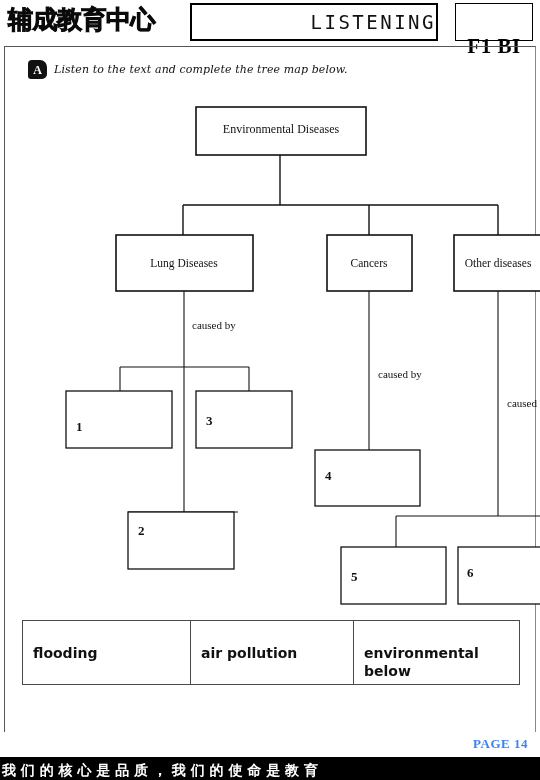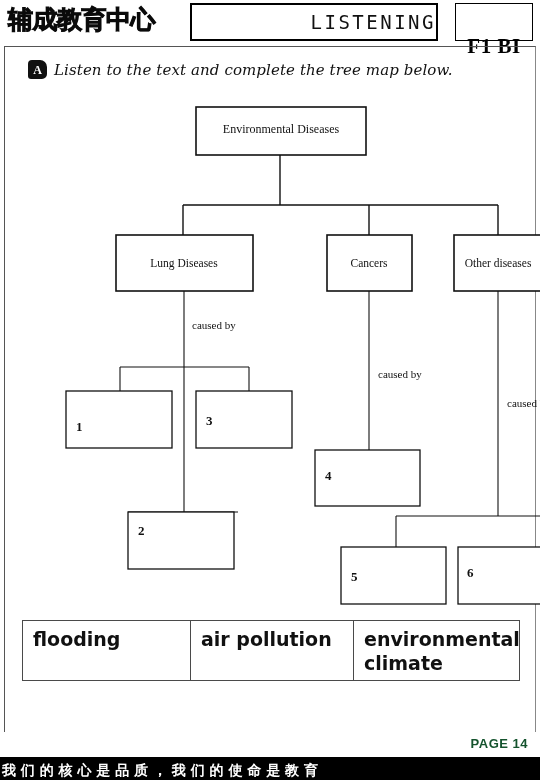--- a/index.html
+++ b/index.html
@@ -107,21 +107,21 @@
   .badge span {
     color: #fff;
     font-family: "Liberation Serif", serif;
     font-size: 12px;
     font-weight: bold;
     line-height: 1;
   }
   .instruction-text {
     font-family: "DejaVu Serif", serif;
     font-style: italic;
-    font-size: 15px;
+    font-size: 11px;
     color: #111;
     white-space: nowrap;
     letter-spacing: 0.1px;
   }
 
   
   .tree {
     position: absolute;
     left: 0; top: 95px;
     width: 540px;
@@ -157,42 +157,42 @@
     position: absolute;
     left: 22px; top: 620px;
     width: 497px;
     border-collapse: collapse;
     table-layout: fixed;
   }
   .wordbank td {
     border: 1px solid #4a4a4a;
     height: 47px;
     vertical-align: top;
-    padding: 7px 8px 4px 10px;
+    padding: 24px 8px 4px 10px;
     font-family: "DejaVu Sans", sans-serif;
     font-weight: bold;
-    font-size: 19px;
+    font-size: 14px;
     line-height: 1.25;
     color: #111;
     box-sizing: border-box;
   }
   .wordbank col.c1 { width: 168px; }
   .wordbank col.c2 { width: 163px; }
   .wordbank col.c3 { width: 166px; }
 
   
   .page-num {
     position: absolute;
     right: 12px;
     top: 736px;
-    font-family: Liberation Sans, sans-serif;
+    font-family: Liberation Serif, serif;
     font-weight: bold;
     font-size: 13px;
     letter-spacing: 0.5px;
-    color: #14532d;
+    color: #3b82f6;
   }
   .footer-bar {
     position: absolute;
     left: 0; top: 757px;
     width: 540px;
     height: 25px;
     background: #000;
     display: flex;
     align-items: center;
     justify-content: space-between;
@@ -292,21 +292,21 @@
 <table class="wordbank">
   <colgroup>
       <col class="c1">
       <col class="c2">
       <col class="c3">
     </colgroup>
   <tbody>
     <tr>
       <td>flooding</td>
       <td>air pollution</td>
-      <td>environmental climate</td>
+      <td>environmental below</td>
     </tr>
   </tbody>
 </table>
 
 <div class="page-num">PAGE 14</div>
 <div class="footer-bar">
   <span>我 们 的 核 心 是 品 质 ， 我 们 的 使 命 是 教 育</span>
 </div>
 
 </body></html>

